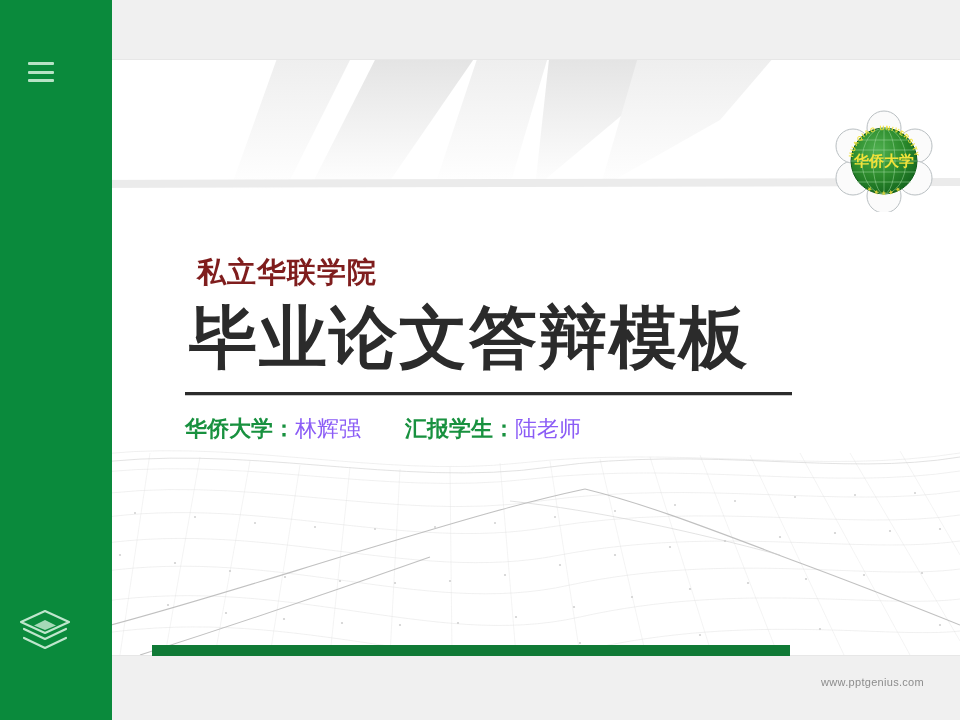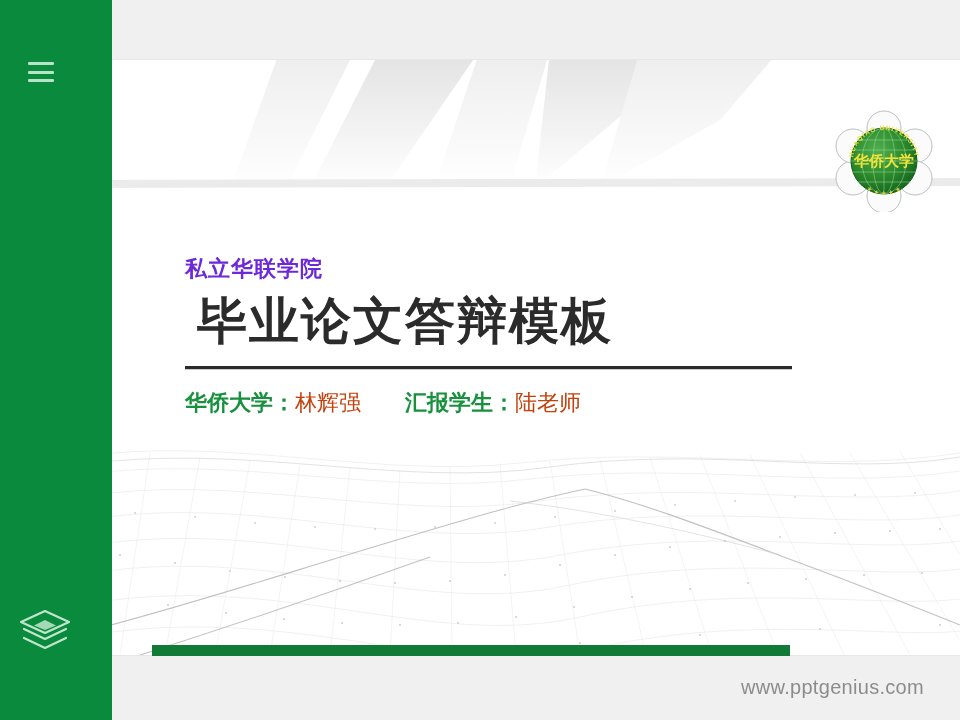--- a/index.html
+++ b/index.html
@@ -100,35 +100,35 @@
 
   
   .title-block {
     position: absolute;
     left: 105px;
     top: 198px;
     width: 700px;
     z-index: 15;
   }
   .school-name {
-    font-size: 22px;
+    font-size: 29px;
     font-weight: bold;
-    color: #6d28d9;
+    color: #7f1d1d;
     letter-spacing: 1px;
     line-height: 1;
-    margin: 0 0 14px 0;
+    margin: 0 0 14px 12px;
     white-space: nowrap;
   }
   .main-title {
-    font-size: 50px;
+    font-size: 68px;
     font-weight: bold;
     color: #2b2b2b;
     letter-spacing: 2px;
     line-height: 1.08;
-    margin: 12px;
+    margin: 4px;
     white-space: nowrap;
   }
   .divider-rule {
     margin-top: 18px;
     width: 607px;
     height: 3px;
     background: #2b2b2b;
     border-bottom: 1px solid #c9c9c9;
   }
   .byline {
@@ -136,21 +136,21 @@
     font-size: 22px;
     line-height: 1;
     color: #3a3a3a;
     white-space: nowrap;
   }
   .byline .lbl {
     font-weight: bold;
     color: #18913f;
   }
   .byline .val {
-    color: #c2410c;
+    color: #8b5cf6;
   }
   .byline .gap {
     display: inline-block;
     width: 44px;
   }
 
   
   .accent-bar {
     position: absolute;
     left: 152px;
@@ -159,21 +159,21 @@
     height: 11px;
     background: #107a36;
     z-index: 20;
   }
 
   
   .footer-url {
     position: absolute;
     right: 36px;
     top: 676px;
-    font-size: 20px;
+    font-size: 11px;
     color: #8c8c8c;
     letter-spacing: 0.3px;
     z-index: 20;
   }
 </style>
 </head>
 <body>
 
 <div id="slide">
 

